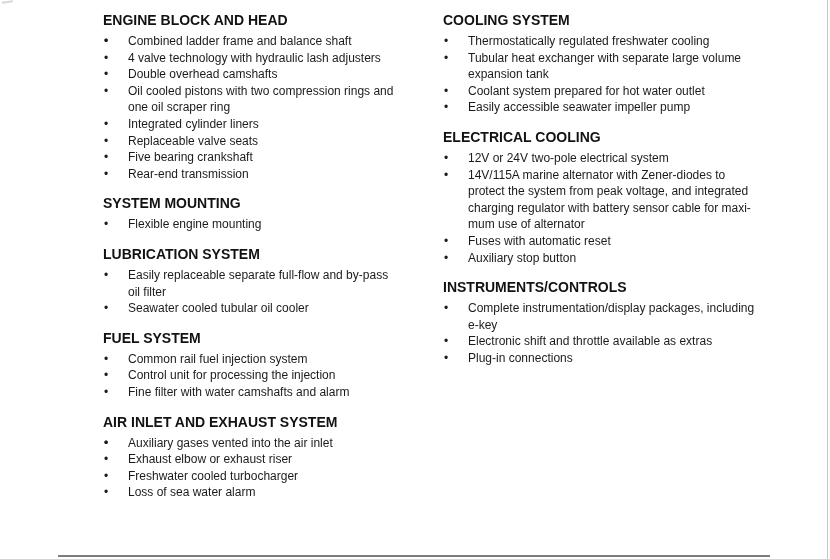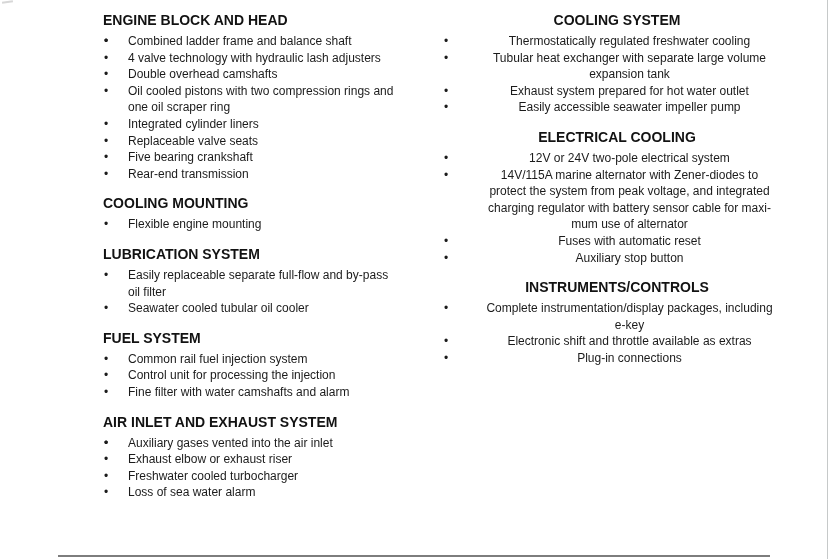--- a/index.html
+++ b/index.html
@@ -21,21 +21,20 @@
     top: 11px;
   }
   .column-left {
     left: 60px;
     width: 372px;
     margin-left: 43px;
   }
   .column-right {
     left: 443px;
     width: 348px;
-    text-align: center;
   }
   .section-heading {
     font-size: 14px;
     font-weight: bold;
     line-height: 18px;
     margin: 12px 0 4px 0;
     color: #121212;
     white-space: nowrap;
   }
   .section:first-child .section-heading {
@@ -102,21 +101,21 @@
           <li class="bullet-item"><span class="bullet-marker">•</span><span class="bullet-text">Double overhead camshafts</span></li>
           <li class="bullet-item"><span class="bullet-marker">•</span><span class="bullet-text">Oil cooled pistons with two compression rings and
 one oil scraper ring</span></li>
           <li class="bullet-item"><span class="bullet-marker">•</span><span class="bullet-text">Integrated cylinder liners</span></li>
           <li class="bullet-item"><span class="bullet-marker">•</span><span class="bullet-text">Replaceable valve seats</span></li>
           <li class="bullet-item"><span class="bullet-marker">•</span><span class="bullet-text">Five bearing crankshaft</span></li>
           <li class="bullet-item"><span class="bullet-marker">•</span><span class="bullet-text">Rear-end transmission</span></li>
         </ul>
       </div>
       <div class="section">
-        <h2 class="section-heading">COOLING MOUNTING</h2>
+        <h2 class="section-heading">SYSTEM MOUNTING</h2>
         <ul class="bullet-list">
           <li class="bullet-item"><span class="bullet-marker">•</span><span class="bullet-text">Flexible engine mounting</span></li>
         </ul>
       </div>
       <div class="section">
         <h2 class="section-heading">LUBRICATION SYSTEM</h2>
         <ul class="bullet-list">
           <li class="bullet-item"><span class="bullet-marker">•</span><span class="bullet-text">Easily replaceable separate full-flow and by-pass
 oil filter</span></li>
           <li class="bullet-item"><span class="bullet-marker">•</span><span class="bullet-text">Seawater cooled tubular oil cooler</span></li>
@@ -141,21 +140,21 @@
         </ul>
       </div>
     </div>
   <div class="column column-right">
       <div class="section">
         <h2 class="section-heading">COOLING SYSTEM</h2>
         <ul class="bullet-list">
           <li class="bullet-item"><span class="bullet-marker">•</span><span class="bullet-text">Thermostatically regulated freshwater cooling</span></li>
           <li class="bullet-item"><span class="bullet-marker">•</span><span class="bullet-text">Tubular heat exchanger with separate large volume
 expansion tank</span></li>
-          <li class="bullet-item"><span class="bullet-marker">•</span><span class="bullet-text">Exhaust system prepared for hot water outlet</span></li>
+          <li class="bullet-item"><span class="bullet-marker">•</span><span class="bullet-text">Coolant system prepared for hot water outlet</span></li>
           <li class="bullet-item"><span class="bullet-marker">•</span><span class="bullet-text">Easily accessible seawater impeller pump</span></li>
         </ul>
       </div>
       <div class="section">
         <h2 class="section-heading">ELECTRICAL COOLING</h2>
         <ul class="bullet-list">
           <li class="bullet-item"><span class="bullet-marker">•</span><span class="bullet-text">12V or 24V two-pole electrical system</span></li>
           <li class="bullet-item"><span class="bullet-marker">•</span><span class="bullet-text">14V/115A marine alternator with Zener-diodes to
 protect the system from peak voltage, and integrated
 charging regulator with battery sensor cable for maxi-

